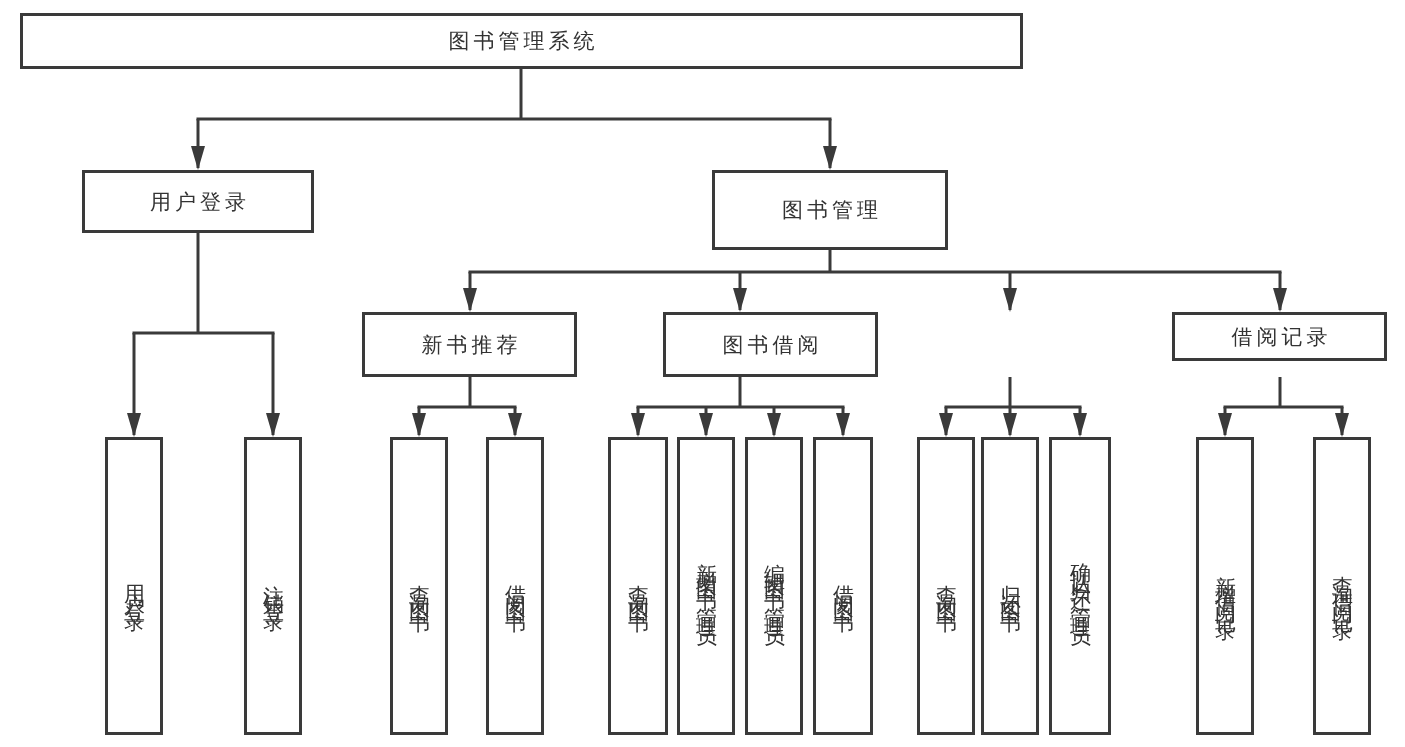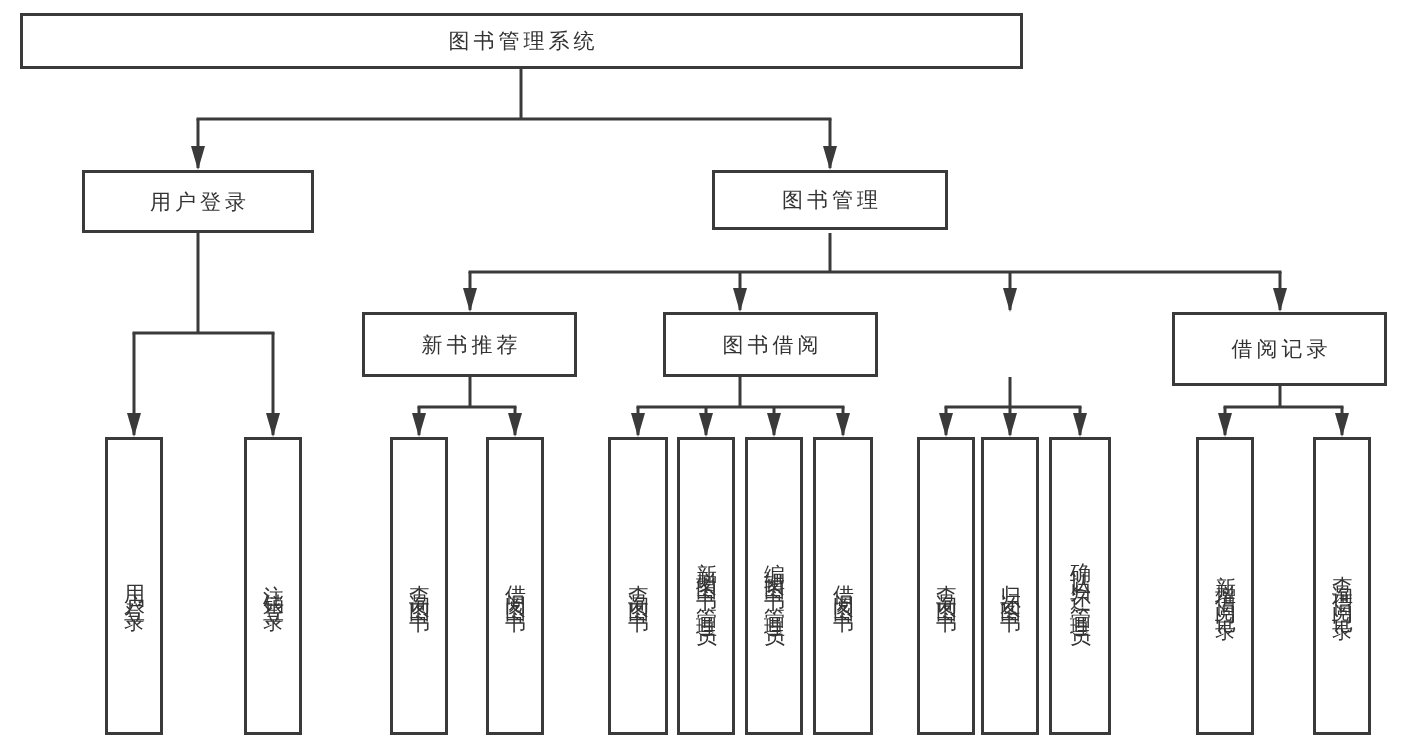--- a/index.html
+++ b/index.html
@@ -114,31 +114,31 @@
     </g>
   </svg>
 
   <div class="node" style="left:20px; top:13px; width:1003px; height:56px">
     <span class="t">图书管理系统</span>
   </div>
 
   <div class="node" style="left:82px; top:170px; width:232px; height:63px">
     <span class="t">用户登录</span>
   </div>
-  <div class="node" style="left:712px; top:170px; width:236px; height:60px">
+  <div class="node" style="left:712px; top:170px; width:236px; height:80px">
     <span class="t">图书管理</span>
   </div>
 
   <div class="node" style="left:362px; top:312px; width:215px; height:65px">
     <span class="t">新书推荐</span>
   </div>
   <div class="node" style="left:663px; top:312px; width:215px; height:65px">
     <span class="t">图书借阅</span>
   </div>
-  <div class="node" style="left:1172px; top:312px; width:215px; height:74px">
+  <div class="node" style="left:1172px; top:312px; width:215px; height:49px">
     <span class="t">借阅记录</span>
   </div>
 
   <div class="node" style="left:105px; top:437px; width:58px; height:298px">
     <span class="vt">用户登录</span>
   </div>
   <div class="node" style="left:244px; top:437px; width:58px; height:298px">
     <span class="vt">注销登录</span>
   </div>
 

